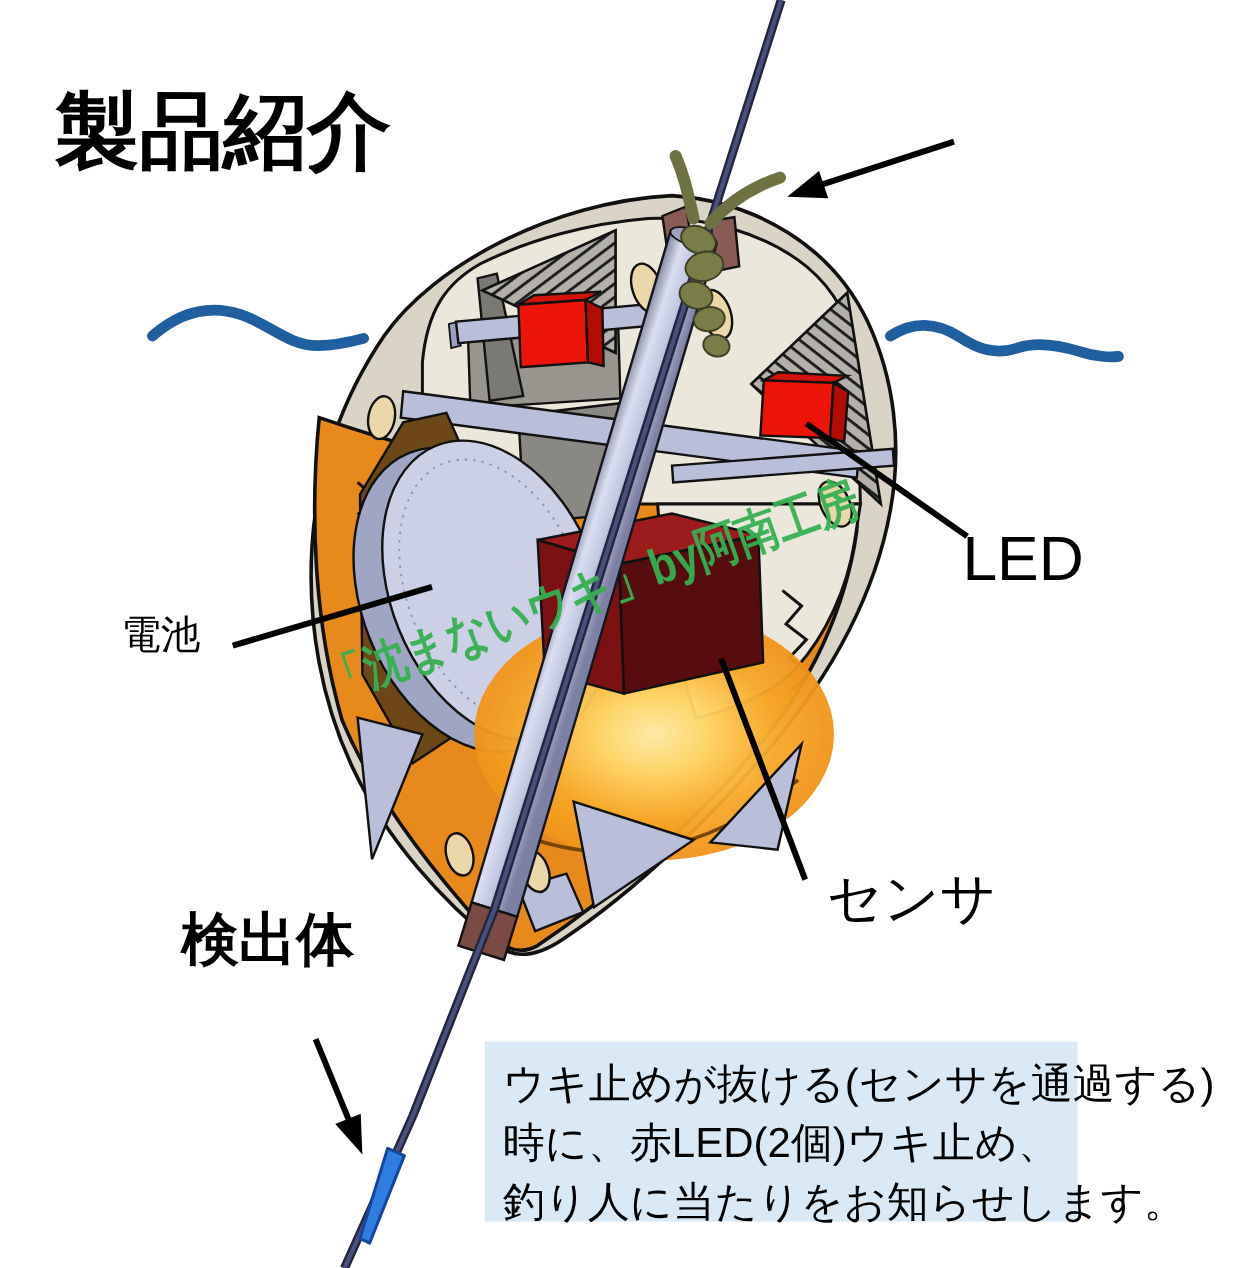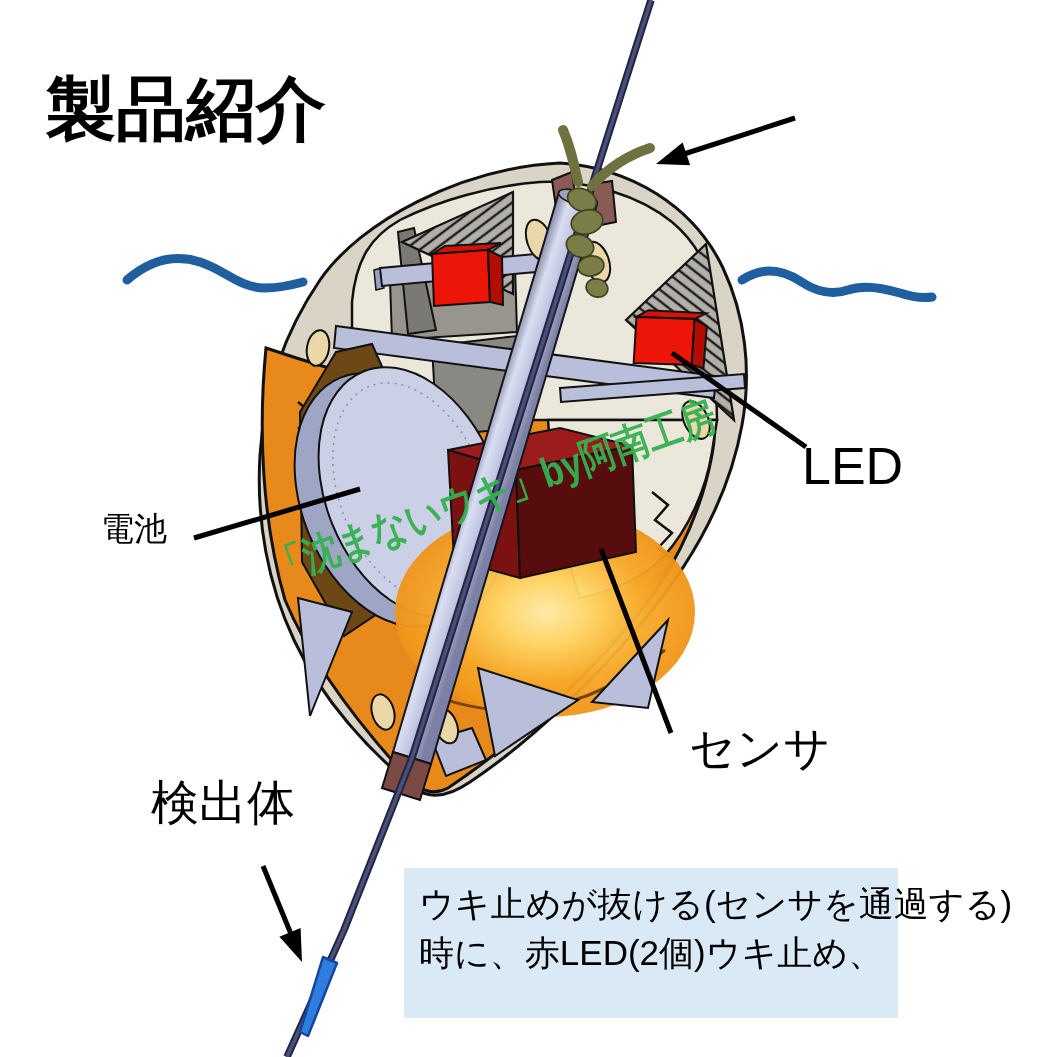--- a/index.html
+++ b/index.html
@@ -7,21 +7,21 @@
     position:relative;width:1038px;height:1057px;background:#ffffff;overflow:hidden;
     font-family:"Liberation Sans","DejaVu Sans",sans-serif;color:#000;
   }
   .diagram-svg{position:absolute;left:0;top:0;width:1038px;height:1057px;}
   .lbl{position:absolute;line-height:1;white-space:nowrap;color:#000;}
   .title{left:46px;top:74px;font-size:70px;font-weight:700;letter-spacing:0px;}
   .lbl-float-stopper{left:818px;top:94px;font-size:44px;font-weight:500;}
   .lbl-led{left:802px;top:440px;font-size:52px;font-weight:500;}
   .lbl-battery{left:63px;top:512px;font-size:33px;font-weight:500;margin-left:38px;}
   .lbl-sensor{left:689px;top:725px;font-size:46px;font-weight:400;}
-  .lbl-detection{left:151px;top:779px;font-size:48px;font-weight:400;}
+  .lbl-detection{left:151px;top:760px;font-size:48px;font-weight:700;}
   .info-box{
     position:absolute;left:404px;top:868px;width:494px;height:150px;
     background:#d9eaf6;box-sizing:border-box;padding:11px 0 0 15px;
   }
   .info-box .line{font-size:35px;line-height:49px;font-weight:500;white-space:nowrap;}
 </style>
 </head>
 <body>
 
 <div class="stage">
@@ -175,15 +175,16 @@
 
   <div class="lbl title">製品紹介</div>
   <div class="lbl lbl-led">LED</div>
   <div class="lbl lbl-battery">電池</div>
   <div class="lbl lbl-sensor">センサ</div>
   <div class="lbl lbl-detection">検出体</div>
 
   <div class="info-box">
     <div class="line">ウキ止めが抜ける(センサを通過する)</div>
     <div class="line">時に、赤LED(2個)ウキ止め、</div>
+    <div class="line">釣り人に当たりをお知らせします。</div>
   </div>
 
 </div>
 
 </body></html>

